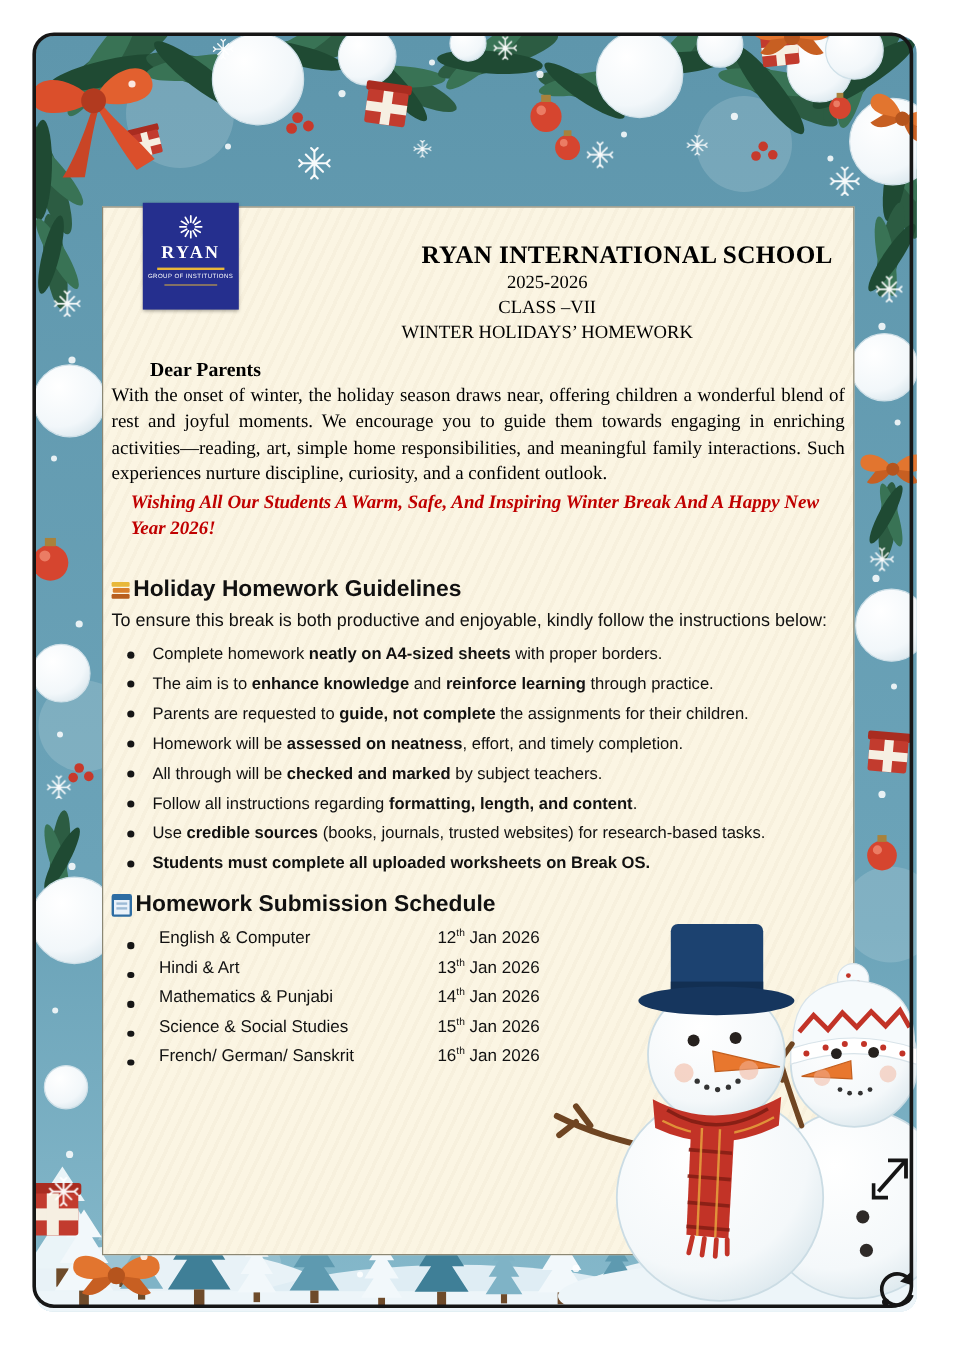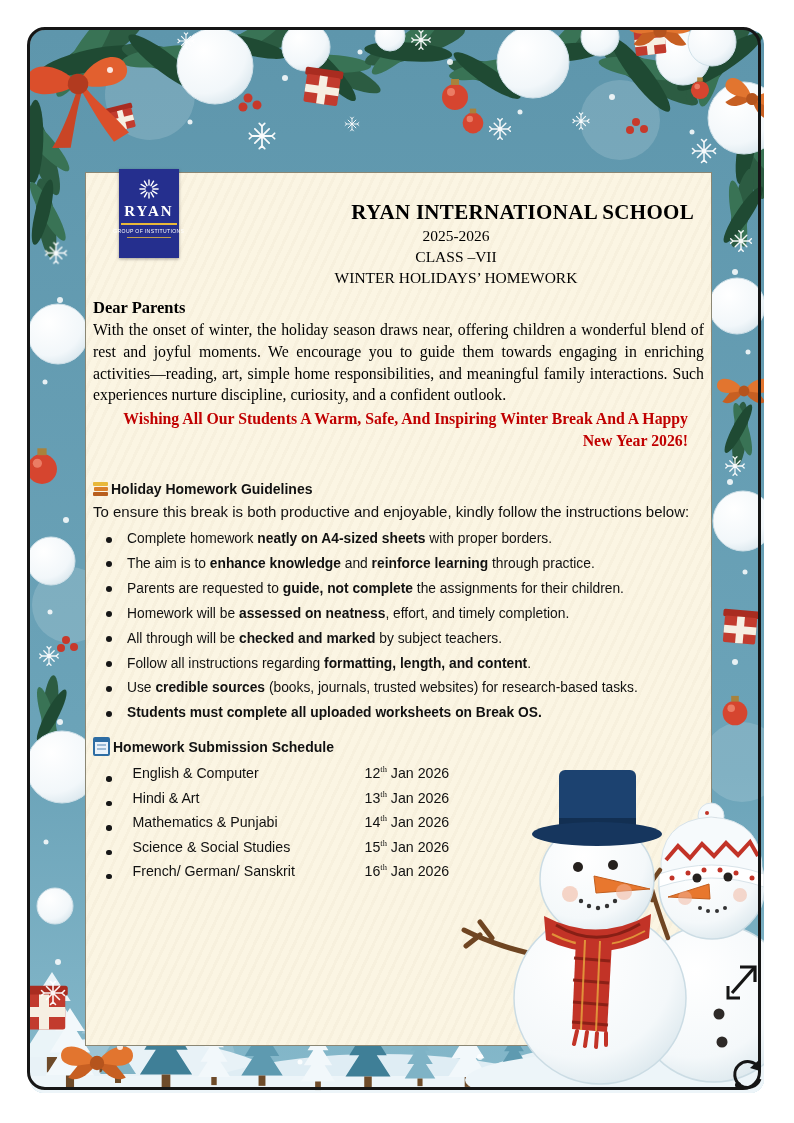--- a/index.html
+++ b/index.html
@@ -17,46 +17,46 @@
   
   .panel{
     position:absolute;left:85px;top:172px;width:627px;height:874px;z-index:2;
     background:#FBF5E3;
     background-image:repeating-linear-gradient(115deg, rgba(175,150,110,0.05) 0 3px, transparent 3px 9px);
     border:1px solid #8B8774;box-sizing:border-box;
   }
   .content{position:relative;height:100%;padding:0 7px;box-sizing:border-box;}
   
   .logo{
-    position:absolute;left:33px;top:-30px;width:60px;height:89px;background:#252F8E;
+    position:absolute;left:33px;top:-30px;width:80px;height:89px;background:#252F8E;
     display:flex;flex-direction:column;align-items:center;justify-content:flex-start;
     padding-top:7px;box-sizing:border-box;box-shadow:0 1px 3px rgba(0,0,0,0.35);
   }
   .logo-name{color:#fff;font-family:"Liberation Serif",serif;font-weight:700;font-size:15px;letter-spacing:2px;line-height:1.1;margin-top:1px;}
   .logo-rule{width:56px;height:2px;background:#E8B83A;margin-top:3px;}
   .logo-sub{color:#fff;font-family:"Liberation Sans",sans-serif;font-size:6px;letter-spacing:0.4px;margin-top:3px;white-space:nowrap;transform:scale(0.85);}
   .logo-rule2{width:44px;height:1px;background:#E8B83A;margin-top:3px;opacity:0.8;}
   
   .header{margin:26px 10px 0 125px;text-align:center;}
   .school{font-weight:700;font-size:21px;letter-spacing:0.3px;line-height:26px;text-align:right;}
   .hsub{font-size:15.5px;line-height:21px;}
   
-  .salutation{font-weight:700;font-size:16.5px;margin-top:9px;line-height:22px;}
+  .salutation{font-weight:700;font-size:16.5px;margin-top:9px;line-height:22px;margin-left:32px;}
   .body-par{font-size:15.8px;text-align:justify;line-height:21.8px;}
-  .wish{font-weight:700;color:#C00000;text-align:right;font-size:15.8px;line-height:21.4px;margin:2px 16px 0;}
+  .wish{font-weight:700;font-style:italic;color:#C00000;text-align:left;font-size:15.8px;line-height:21.4px;margin:2px 16px 0;}
   
   .section{margin-top:30px;font-family:"Liberation Sans",sans-serif;}
   .section.schedule-sec{margin-top:16px;}
-  .sec-head{display:flex;align-items:center;gap:3px;font-weight:700;font-size:14px;color:#111;text-align:right;}
+  .sec-head{display:flex;align-items:center;gap:3px;font-weight:700;font-size:19px;color:#111;text-align:right;}
   .intro{font-size:15px;line-height:23px;text-align:justify;margin-top:3px;color:#111;}
   ul.guidelines{list-style:none;margin:8px 0 0 13px;padding:0;font-size:13.8px;line-height:15.9px;color:#111;}
   ul.guidelines li{position:relative;padding-left:21px;margin-bottom:9px;}
   ul.guidelines li::before{content:"";position:absolute;left:0;top:5.5px;width:6px;height:6px;border-radius:50%;background:#161616;}
   .seg-b{font-weight:700;}
-  sup{font-size:0.6em;vertical-align:super;line-height:0;font-family:Liberation Serif, serif;}
+  sup{font-size:0.6em;vertical-align:super;line-height:0;}
   ul.sched{list-style:none;margin:9px 0 0 13px;padding:0;font-size:14.2px;line-height:16.3px;color:#111;}
   ul.sched li{display:flex;align-items:flex-end;margin-bottom:8.2px;}
   .sdot{flex:0 0 auto;width:5.5px;height:5.5px;border-radius:50%;background:#161616;margin-top:5px;}
   .subj{margin-left:21px;width:232px;}
   
   .icon-books{position:relative;width:15px;height:14px;display:inline-block;flex:0 0 auto;}
   .icon-books i{position:absolute;left:0;width:15px;height:4px;border-radius:1px;display:block;}
   .icon-books i:nth-child(1){top:0;background:#E8B83A;}
   .icon-books i:nth-child(2){top:5px;background:#D97E2B;width:14px;left:1px;}
   .icon-books i:nth-child(3){top:10px;background:#B85E1D;}

